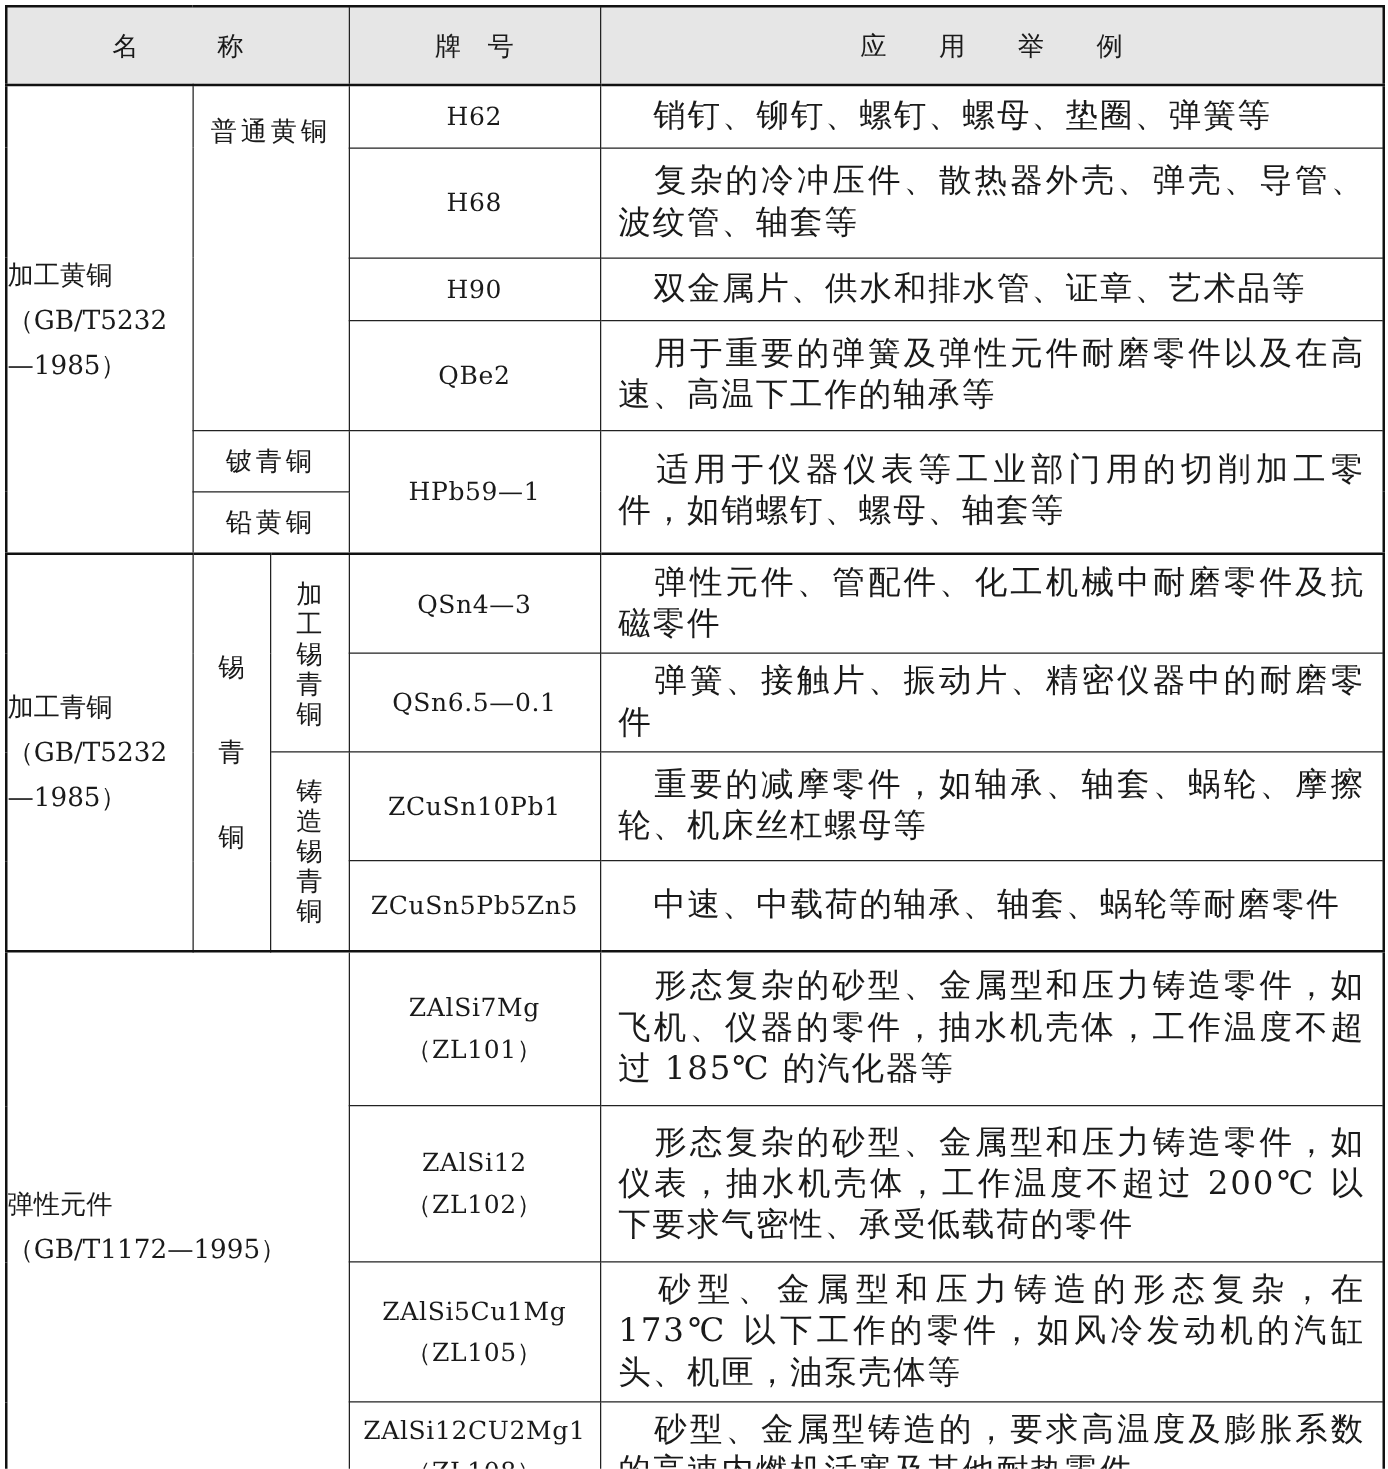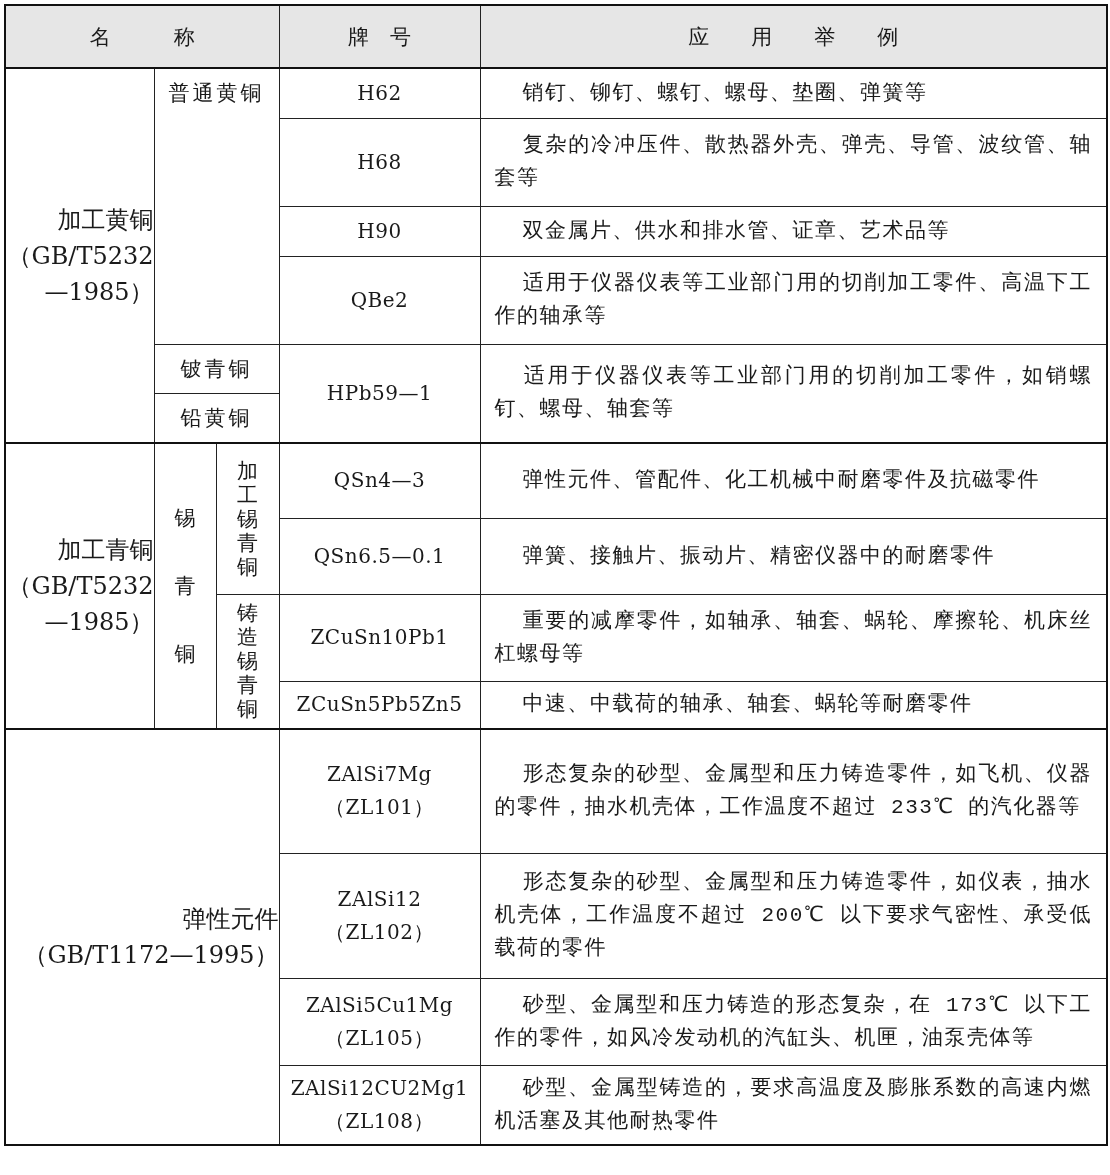--- a/index.html
+++ b/index.html
@@ -5,26 +5,26 @@
   html, body { margin: 0; padding: 0; background: #ffffff; }
   body { width: 1110px; height: 1175px; position: relative; overflow: hidden;
          font-family: "DejaVu Serif", "Liberation Serif", serif; color: #1a1a1a; }
   table.spec { position: absolute; left: 4px; top: 4px; border-collapse: collapse;
                table-layout: fixed; width: 1102px; border: 2.5px solid #111; }
   table.spec td, table.spec th { border: 1.5px solid #222; padding: 0; vertical-align: middle; }
   table.spec th { background: #e6e6e6; font-weight: normal; font-size: 21px; height: 61px;
                   border-bottom: 2.5px solid #111; letter-spacing: 0; margin-left: 24px; }
   .hdr-spread { display: inline-block; word-spacing: 0; }
   .c { text-align: center; font-size: 21px; line-height: 32px; }
-  .name-big { font-size: 24px; line-height: 36px; text-align: right; }
+  .name-big { font-size: 21px; line-height: 36px; text-align: left; }
   .vert { text-align: center; font-size: 21px; line-height: 24px; }
   .vert-wide { text-align: center; font-size: 21px; line-height: 68px; }
   .grade { text-align: center; font-size: 20px; line-height: 33px; letter-spacing: 0.5px; }
-  .app { font-size: 21px; line-height: 33px; padding: 6px 14px 6px 14px !important;
-         text-align: justify; letter-spacing: 1.5px; font-family: Liberation Mono, monospace; }
+  .app { font-size: 26px; line-height: 33px; padding: 6px 14px 6px 14px !important;
+         text-align: justify; letter-spacing: 1.5px; }
   .app span.ind { display: inline-block; width: 28px; }
   tr.group-sep td { border-top: 2.5px solid #111; }
   .spaced { letter-spacing: 3px; }
 </style>
 </head>
 <body>
 
 <table class="spec">
   <colgroup>
     <col style="width:149px">
@@ -41,35 +41,35 @@
     </tr>
   </thead>
   <tbody>
 
     <tr style="height:50px">
       <td rowspan="6" class="name-big">
         <div>加工黄铜</div>
         <div>（GB/T5232</div>
         <div>—1985）</div>
       </td>
-      <td rowspan="4" colspan="2" class="c spaced" style="vertical-align:top;padding-top:8px;margin-top:24px;">普通黄铜</td>
+      <td rowspan="4" colspan="2" class="c spaced" style="vertical-align:top;padding-top:20px;margin-top:24px;">普通黄铜</td>
       <td class="grade">H62</td>
       <td class="app"><span class="ind"></span><span>销钉、铆钉、螺钉、螺母、垫圈、弹簧等</span></td>
     </tr>
     <tr style="height:88px">
       <td class="grade">H68</td>
       <td class="app"><span class="ind"></span><span>复杂的冷冲压件、散热器外壳、弹壳、导管、波纹管、轴套等</span></td>
     </tr>
     <tr style="height:50px">
       <td class="grade">H90</td>
       <td class="app"><span class="ind"></span><span>双金属片、供水和排水管、证章、艺术品等</span></td>
     </tr>
     <tr style="height:88px">
       <td class="grade">QBe2</td>
-      <td class="app"><span class="ind"></span><span>适用于仪器仪表等工业部门用的切削加工零件、高温下工作的轴承等</span></td>
+      <td class="app"><span class="ind"></span><span>用于重要的弹簧及弹性元件耐磨零件以及在高速、高温下工作的轴承等</span></td>
     </tr>
     <tr style="height:49px">
       <td colspan="2" class="c spaced">铍青铜</td>
       <td rowspan="2" class="grade">HPb59—1</td>
       <td rowspan="2" class="app"><span class="ind"></span><span>适用于仪器仪表等工业部门用的切削加工零件，如销螺钉、螺母、轴套等</span></td>
     </tr>
     <tr style="height:50px">
       <td colspan="2" class="c spaced">铅黄铜</td>
     </tr>
 
@@ -102,35 +102,35 @@
       <td rowspan="2" class="vert">
         <div>铸</div>
         <div>造</div>
         <div>锡</div>
         <div>青</div>
         <div>铜</div>
       </td>
       <td class="grade">ZCuSn10Pb1</td>
       <td class="app"><span class="ind"></span><span>重要的减摩零件，如轴承、轴套、蜗轮、摩擦轮、机床丝杠螺母等</span></td>
     </tr>
-    <tr style="height:48px">
+    <tr style="height:72px">
       <td class="grade">ZCuSn5Pb5Zn5</td>
       <td class="app"><span class="ind"></span><span>中速、中载荷的轴承、轴套、蜗轮等耐磨零件</span></td>
     </tr>
 
     <tr class="group-sep" style="height:124px">
       <td rowspan="4" colspan="3" class="name-big">
         <div>弹性元件</div>
         <div>（GB/T1172—1995）</div>
       </td>
       <td class="grade">
         <div>ZAlSi7Mg</div>
         <div>（ZL101）</div>
       </td>
-      <td class="app"><span class="ind"></span><span>形态复杂的砂型、金属型和压力铸造零件，如飞机、仪器的零件，抽水机壳体，工作温度不超过 233℃ 的汽化器等</span></td>
+      <td class="app"><span class="ind"></span><span>形态复杂的砂型、金属型和压力铸造零件，如飞机、仪器的零件，抽水机壳体，工作温度不超过 185℃ 的汽化器等</span></td>
     </tr>
     <tr style="height:125px">
       <td class="grade">
         <div>ZAlSi12</div>
         <div>（ZL102）</div>
       </td>
       <td class="app"><span class="ind"></span><span>形态复杂的砂型、金属型和压力铸造零件，如仪表，抽水机壳体，工作温度不超过 200℃ 以下要求气密性、承受低载荷的零件</span></td>
     </tr>
     <tr style="height:87px">
       <td class="grade">

